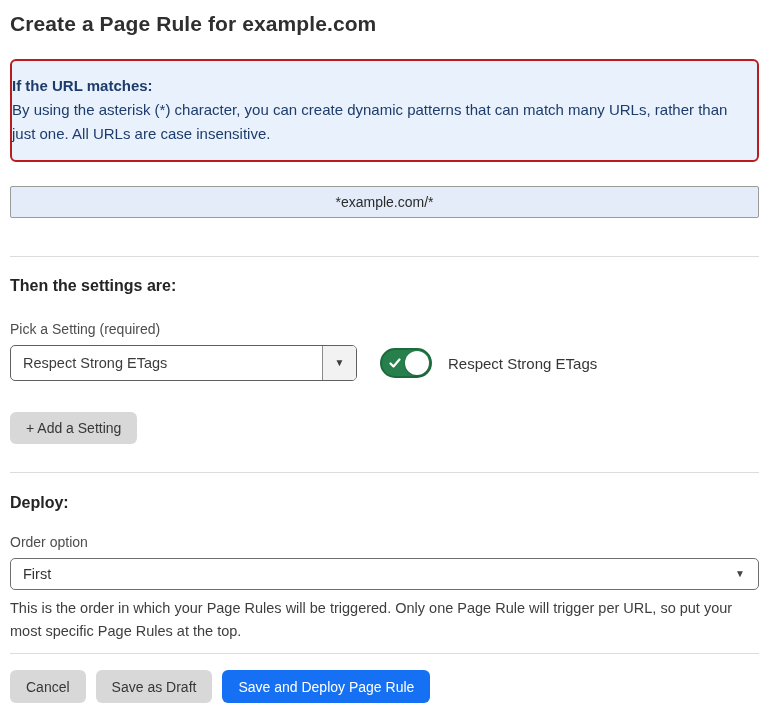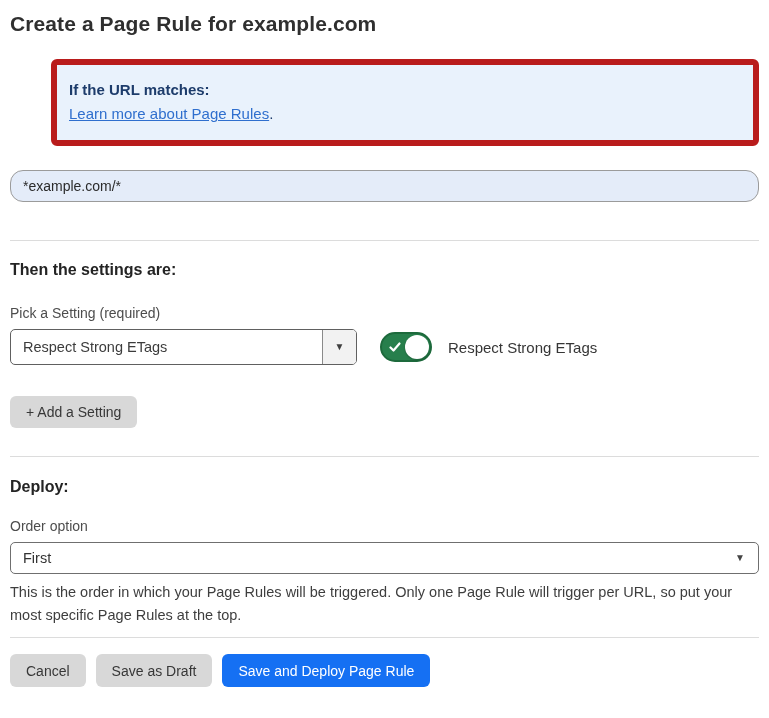--- a/index.html
+++ b/index.html
@@ -17,28 +17,27 @@
     font-size: 21px;
     font-weight: 700;
     color: #2f2f2f;
     letter-spacing: 0.1px;
     margin-bottom: 23px;
   }
 
   
   .info-box {
     background: #e9f2fc;
-    border: 6px solid #b91c1c;
+    border: 2px solid #b91c1c;
     border-radius: 6px;
-    padding: 13px 18px 14px 12px;
+    padding: 13px 18px 14px 0;
     color: #1d3c6b;
     font-size: 15px;
     line-height: 24px;
     margin-bottom: 24px;
-    margin-left: 41px;
   }
   .info-box .info-heading {
     font-weight: 700;
     font-size: 15px;
     color: #1d3c6b;
   }
   .info-box a {
     color: #2f6fce;
     text-decoration: underline;
     cursor: pointer;
@@ -51,26 +50,27 @@
     color: #4d4d4d;
     margin-bottom: 8px;
   }
 
   
   .url-input {
     width: 100%;
     height: 32px;
     background: #e4ecf9;
     border: 1px solid #9b9b9b;
-    border-radius: 13px;
+    border-radius: 2px;
     padding: 0 12px;
     font-size: 14px;
     color: #2b2b2b;
     font-family: "Liberation Sans", sans-serif;
     outline: none;
+    text-align: center;
   }
 
   .divider {
     border: none;
     border-top: 1px solid #dcdcdc;
     margin: 0;
   }
   .divider-1 { margin-top: 38px; margin-bottom: 20px; }
   .divider-2 { margin-top: 16px; margin-bottom: 21px; }
   .divider-3 { margin-top: 10px; margin-bottom: 16px; }
@@ -221,21 +221,21 @@
 </style>
 </head>
 <body>
 
 <div class="page">
 
   <h1 class="page-title">Create a Page Rule for example.com</h1>
 
   <div class="info-box">
     <div class="info-heading">If the URL matches:</div>
-    <div><a href="#">Learn more about Page Rules</a><span class="link-suffix">.</span></div>
+    <div><span>By using the asterisk (*) character, you can create dynamic patterns that can match many URLs, rather than just one. All URLs are case insensitive.</span></div>
   </div>
 
   <input class="url-input" type="text" value="*example.com/*" style="">
 
   <hr class="divider divider-1">
 
   <h2 class="section-heading">Then the settings are:</h2>
 
   <div class="field-label">Pick a Setting (required)</div>
 

